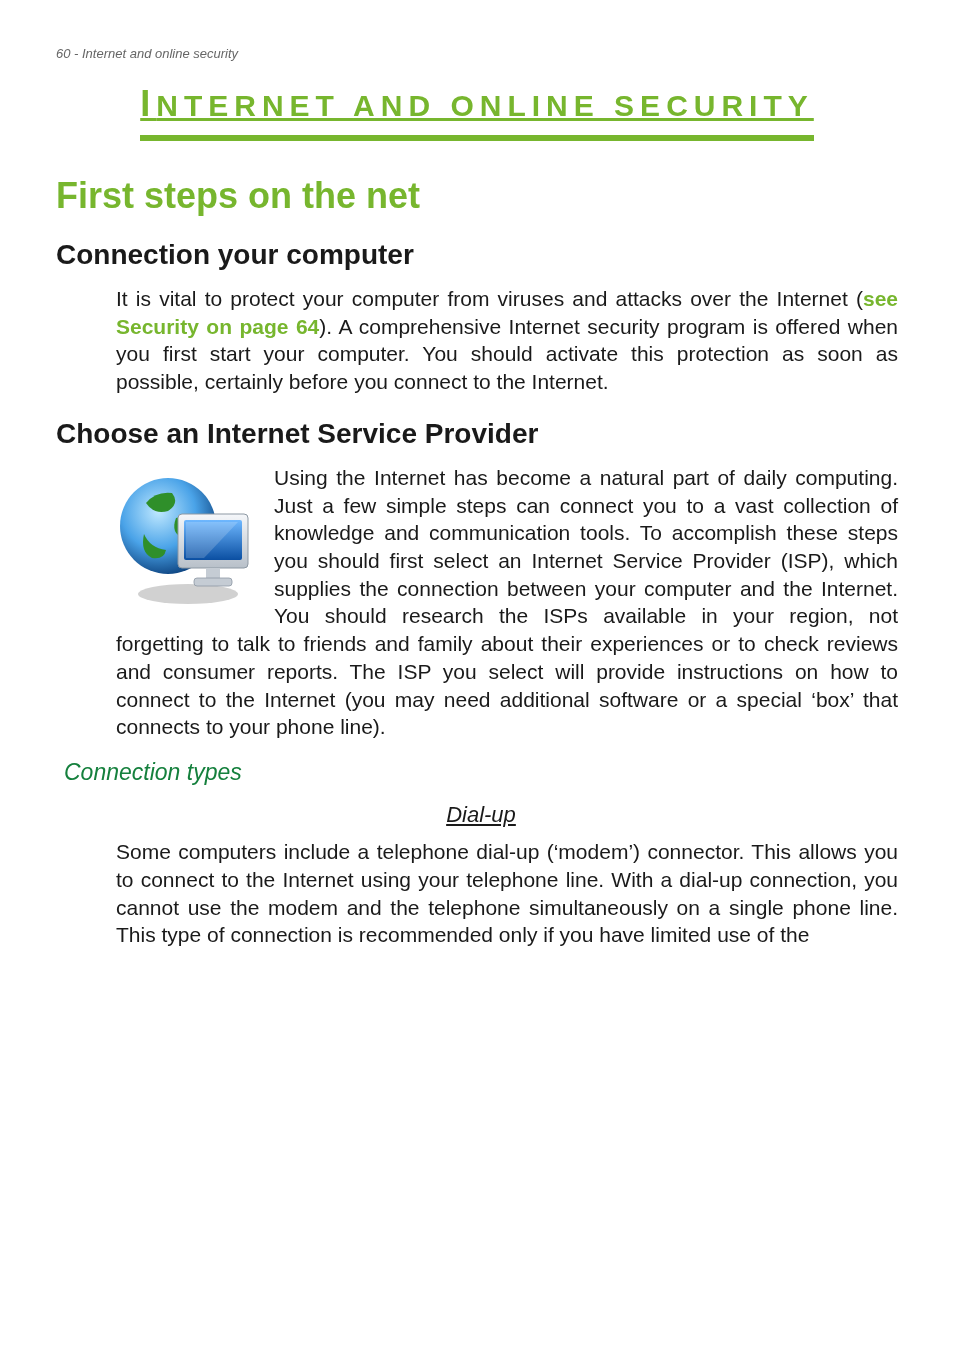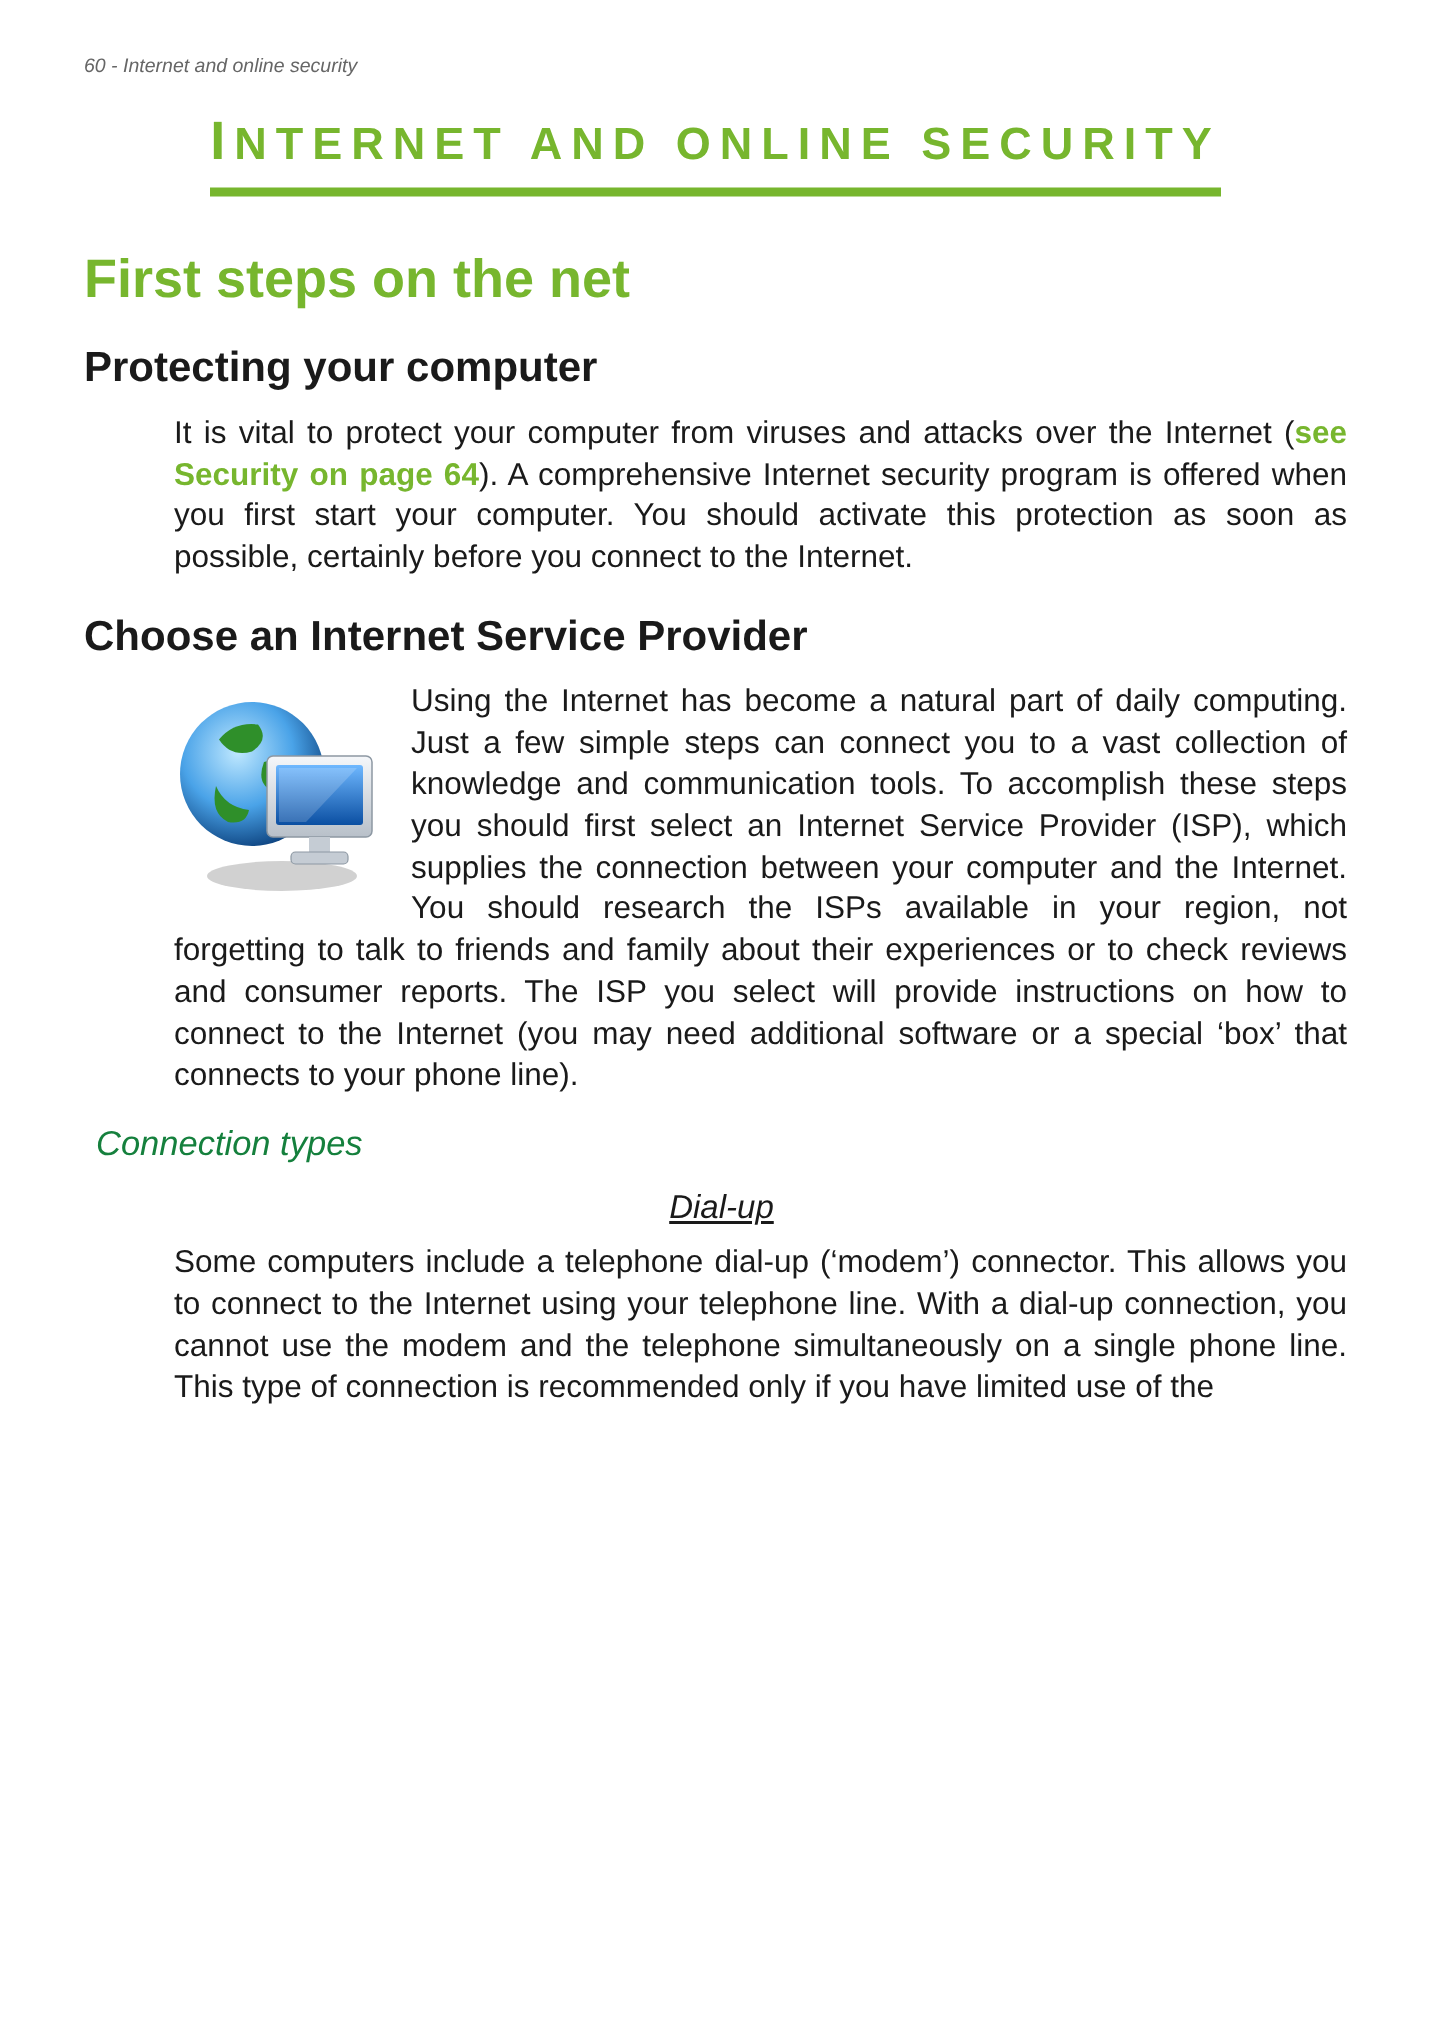--- a/index.html
+++ b/index.html
@@ -1,27 +1,28 @@
 <!DOCTYPE html>
 <html><head>
 <meta charset="utf-8">
 <style>
   * { box-sizing: border-box; margin: 0; padding: 0; }
   html, body { width: 954px; height: 1352px; background: #fff; font-family: Arial, Helvetica, sans-serif; color: #1a1a1a; }
-  .page { padding: 36px 56px 40px 56px; }
+  .page { padding: 36px 56px 40px 56px; margin-top: 10px; }
   .running-head { font-size: 13px; font-style: italic; color: #666; margin-bottom: 22px; }
   .main-title-wrap { text-align: center; margin-bottom: 8px; }
   .main-title {
     display: inline-block;
     color: #77b62e;
     font-weight: bold;
     font-size: 36px;
     letter-spacing: 6px;
     padding-bottom: 10px;
     border-bottom: 6px solid #77b62e;
+    text-decoration: underline;
   }
   .main-title .sc { font-size: 30px; letter-spacing: 6px; }
   .h1 { color: #77b62e; font-weight: bold; font-size: 36px; margin: 34px 0 18px 0; }
   .h2 { color: #1a1a1a; font-weight: bold; font-size: 28px; margin: 22px 0 14px 0; }
   .h3 { color: #15803d; font-style: italic; font-weight: normal; font-size: 23px; margin: 18px 0 10px 8px; }
   .h4 { color: #1a1a1a; font-style: italic; font-weight: normal; text-decoration: underline; font-size: 22px; margin: 16px 0 10px 8px; text-align: center; }
   .body { font-size: 21px; line-height: 1.32; text-align: justify; margin: 0 0 14px 60px; }
   .link { color: #77b62e; font-weight: bold; }
   .em { }
   .isp-wrap { margin: 0 0 14px 60px; text-align: justify; font-size: 21px; line-height: 1.32; }
@@ -37,21 +38,21 @@
   <div class="running-head">60 - Internet and online security</div>
 
   <div class="main-title-wrap">
     <div class="main-title">
       <span>I</span><span class="sc">NTERNET AND ONLINE SECURITY</span>
     </div>
   </div>
 
   <div class="h1">First steps on the net</div>
 
-  <div class="h2">Protecting your computer</div>
+  <div class="h2">Connection your computer</div>
 
   <p class="body">
     <span>It is vital to protect your computer from viruses and attacks over the Internet (</span><span class="link">see Security on page 64</span><span>). A comprehensive Internet security program is offered when you first start your computer. You should activate this protection as soon as possible, certainly before you connect to the Internet.</span>
   </p>
 
   <div class="h2">Choose an Internet Service Provider</div>
 
   <div class="isp-wrap clearfix">
     <span class="float-img">
       <svg class="globe-monitor" viewBox="0 0 140 140">

